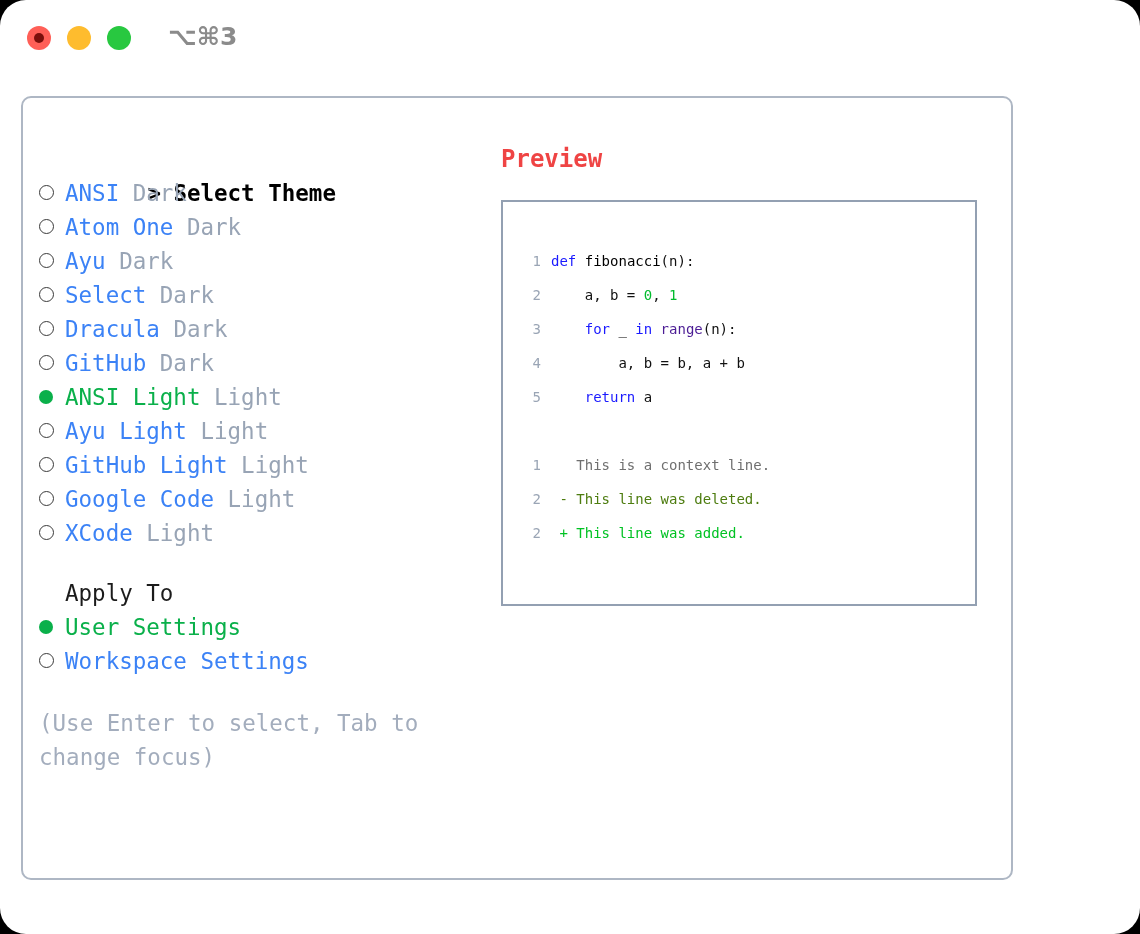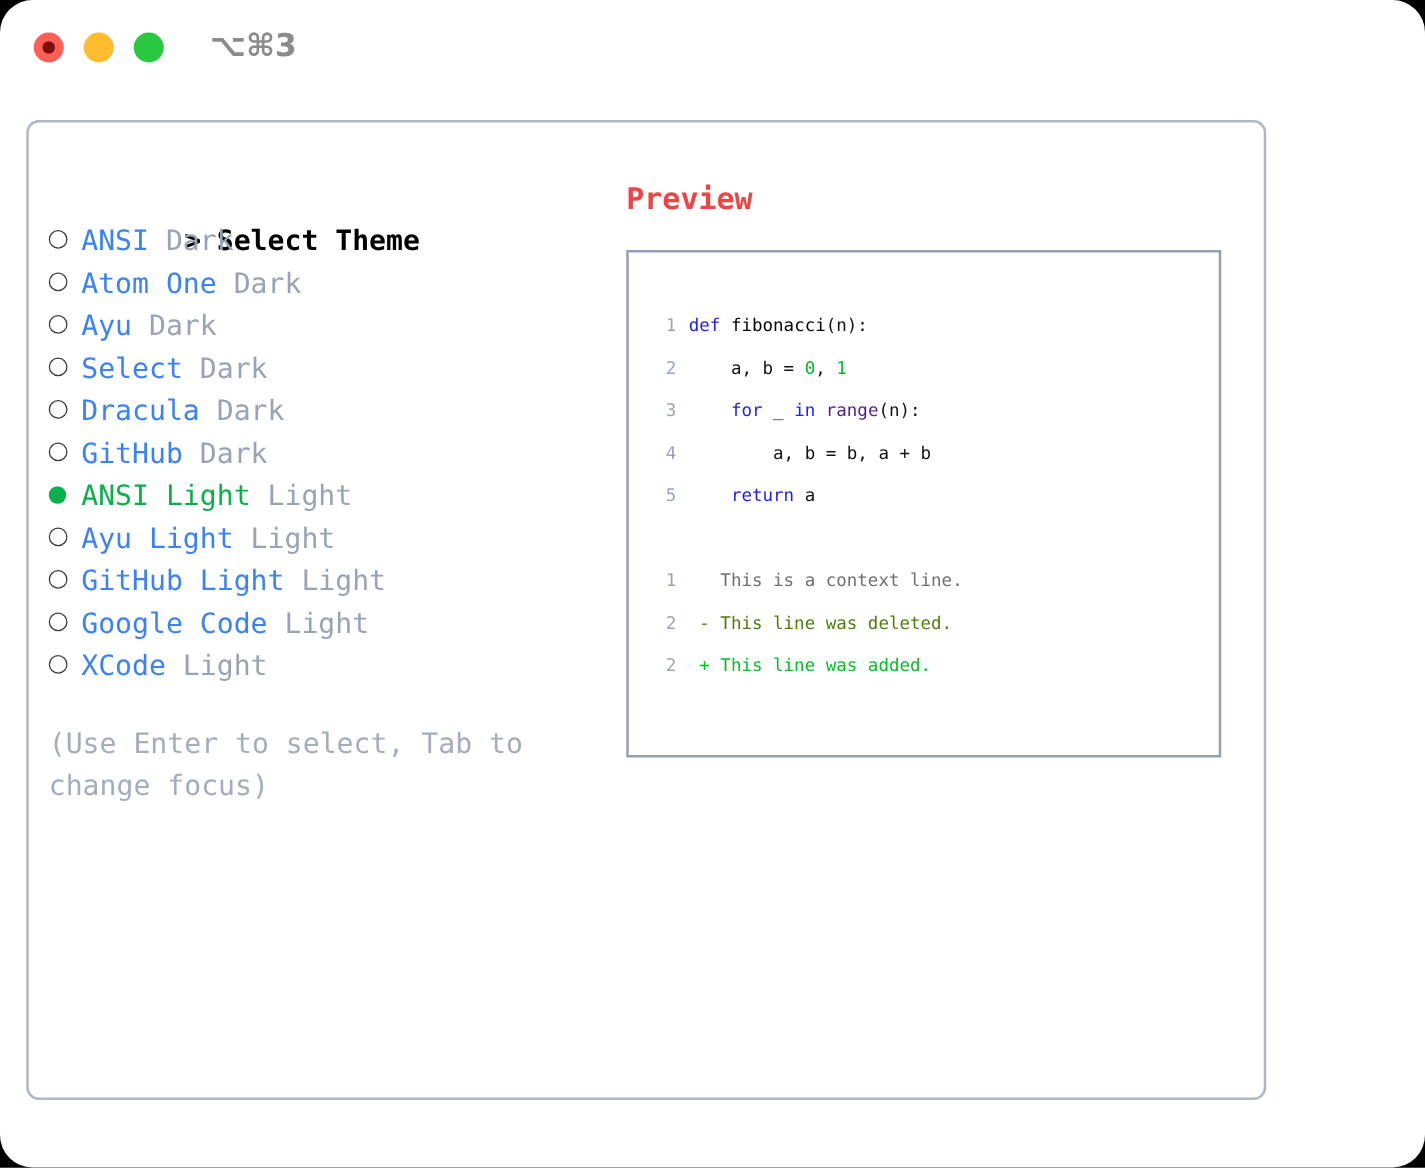--- a/index.html
+++ b/index.html
@@ -216,20 +216,27 @@
           <div class="row"><span class="marker"><span class="bullet-dot empty"></span></span><span class="theme-name">Select</span> <span class="theme-kind">Dark</span></div>
           <div class="row"><span class="marker"><span class="bullet-dot empty"></span></span><span class="theme-name">Dracula</span> <span class="theme-kind">Dark</span></div>
           <div class="row"><span class="marker"><span class="bullet-dot empty"></span></span><span class="theme-name">GitHub</span> <span class="theme-kind">Dark</span></div>
           <div class="row selected"><span class="marker"><span class="bullet-dot filled"></span></span><span class="theme-name">ANSI Light</span> <span class="theme-kind">Light</span></div>
           <div class="row"><span class="marker"><span class="bullet-dot empty"></span></span><span class="theme-name">Ayu Light</span> <span class="theme-kind">Light</span></div>
           <div class="row"><span class="marker"><span class="bullet-dot empty"></span></span><span class="theme-name">GitHub Light</span> <span class="theme-kind">Light</span></div>
           <div class="row"><span class="marker"><span class="bullet-dot empty"></span></span><span class="theme-name">Google Code</span> <span class="theme-kind">Light</span></div>
           <div class="row"><span class="marker"><span class="bullet-dot empty"></span></span><span class="theme-name">XCode</span> <span class="theme-kind">Light</span></div>
         </div>
 
+      <div id="apply-block">
+        <div class="row" id="apply-heading">Apply To</div>
+        <div id="apply-list">
+            <div class="row selected"><span class="marker"><span class="bullet-dot filled"></span></span><span class="theme-name">User Settings</span></div>
+            <div class="row"><span class="marker"><span class="bullet-dot empty"></span></span><span class="theme-name">Workspace Settings</span></div>
+          </div>
+      </div>
 
       <div id="hint-text">(Use Enter to select, Tab to
 change focus)</div>
     </div>
 
     <div id="preview-column">
       <div id="preview-title">Preview</div>
       <div id="preview-box">
         <div id="code-area"><div class="code-line"><span class="lineno">1</span><span class="tok-kw">def</span><span class="tok-plain"> </span><span class="tok-fn">fibonacci</span><span class="tok-plain">(n):</span></div><div class="code-line"><span class="lineno">2</span><span class="tok-plain">    a, b = </span><span class="tok-num">0</span><span class="tok-plain">, </span><span class="tok-num">1</span></div><div class="code-line"><span class="lineno">3</span><span class="tok-plain">    </span><span class="tok-kw">for</span><span class="tok-plain"> _ </span><span class="tok-kw">in</span><span class="tok-plain"> </span><span class="tok-call">range</span><span class="tok-plain">(n):</span></div><div class="code-line"><span class="lineno">4</span><span class="tok-plain">        a, b = b, a + b</span></div><div class="code-line"><span class="lineno">5</span><span class="tok-plain">    </span><span class="tok-kw">return</span><span class="tok-plain"> a</span></div><div class="gap-line"></div><div class="diff-line"><span class="lineno">1</span><span class="diff-ctx">   This is a context line.</span></div><div class="diff-line"><span class="lineno">2</span><span class="diff-del"> - This line was deleted.</span></div><div class="diff-line"><span class="lineno">2</span><span class="diff-add"> + This line was added.</span></div></div>
       </div>

